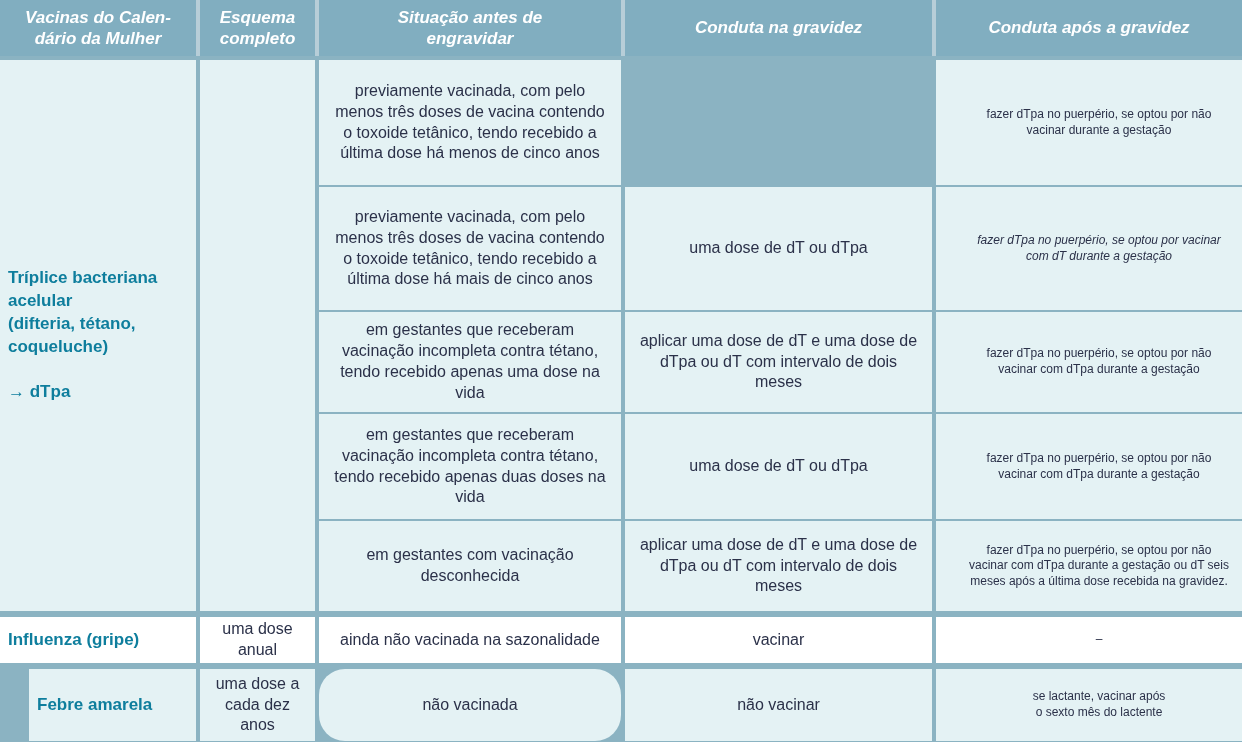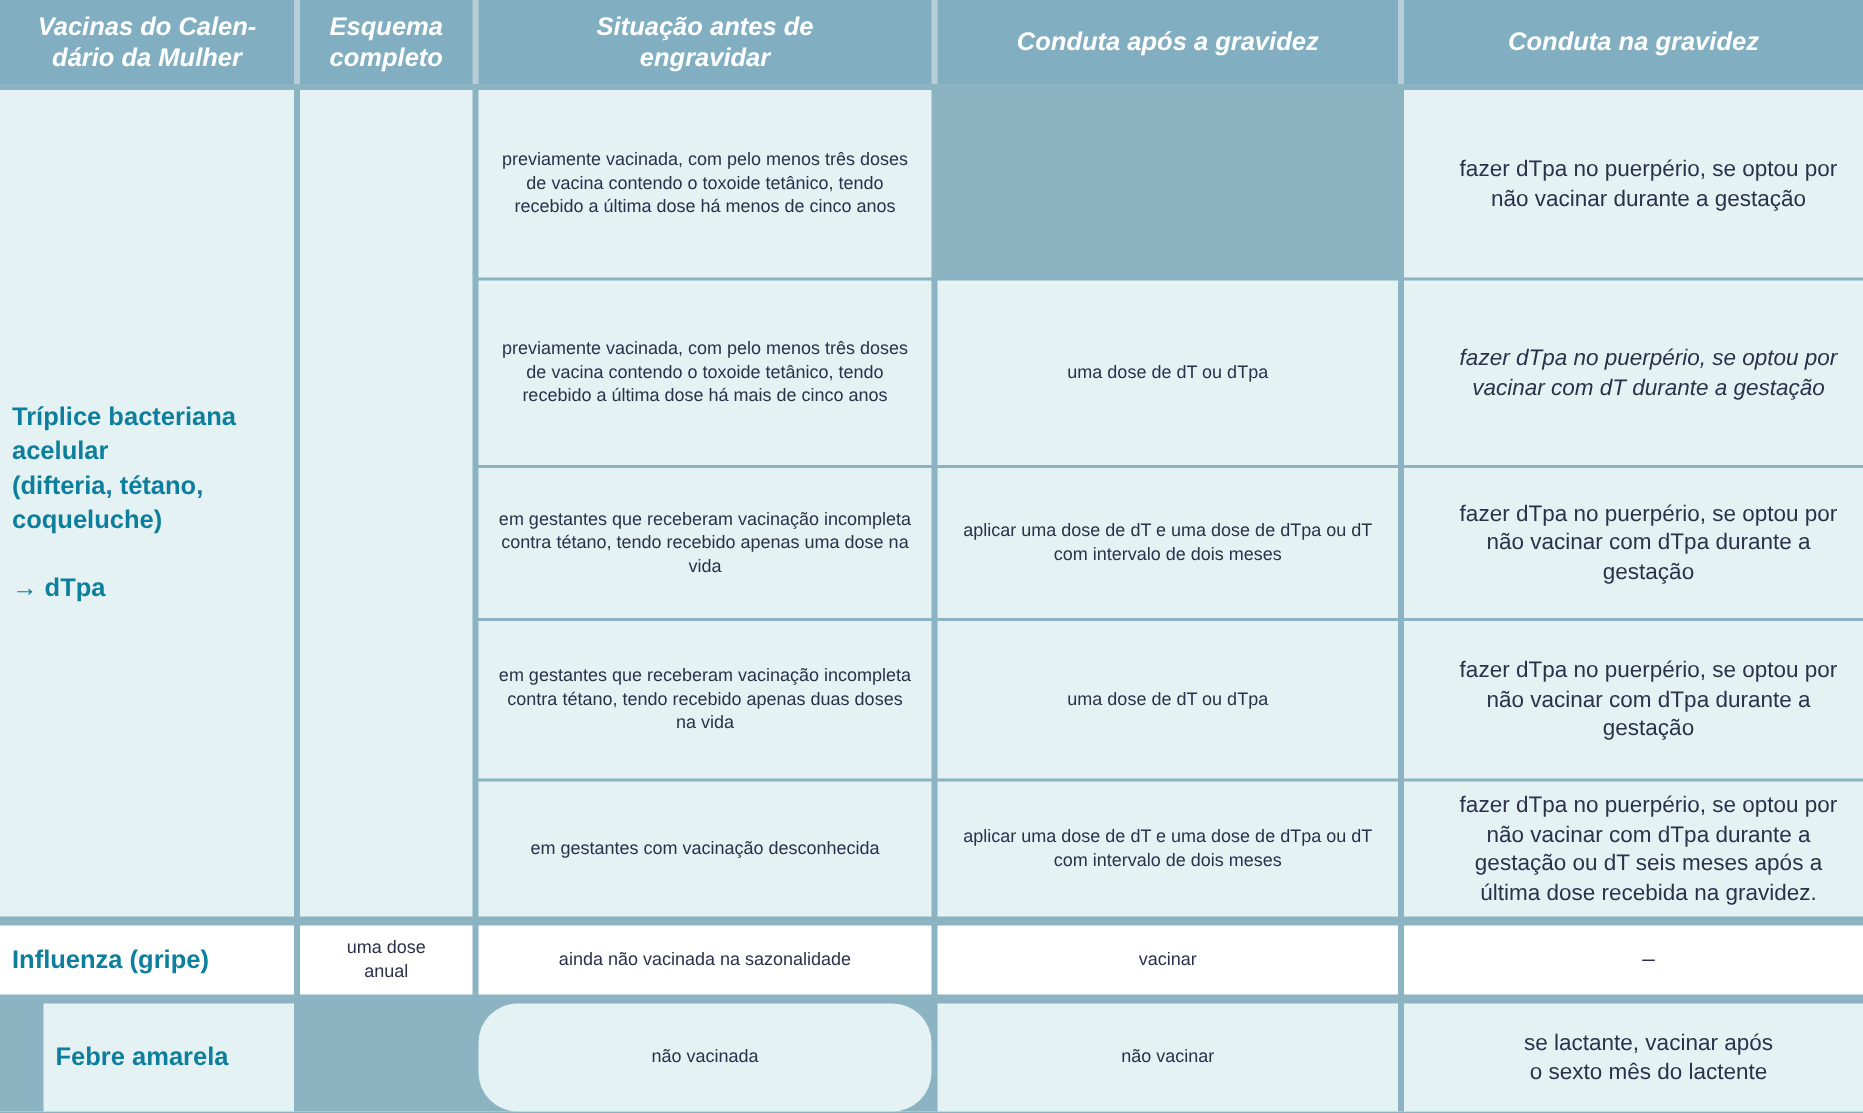--- a/index.html
+++ b/index.html
@@ -39,29 +39,29 @@
   .bodygrid{
     display:grid;
     grid-template-columns:196px 115px 302px 307px 1fr;
     grid-template-rows:125px 123px 100px 105px 90px 2px 46px 2px 72px;
     gap:2px 4px;
     background:var(--steel);
   }
   .cell{
     background:var(--pale);
     color:var(--ink);
-    font-size:12px;
+    font-size:16px;
     line-height:1.3;
     display:flex;flex-direction:column;align-items:center;justify-content:center;
     text-align:center;
     padding:4px 12px;
     box-sizing:border-box;
     white-space:pre-line;
   }
-  .cell.after{font-size:15px;padding-left:32px;}
+  .cell.after{font-size:12px;padding-left:32px;}
   .cell.vac{
     align-items:flex-start;justify-content:center;
     text-align:left;
     color:var(--teal);
     font-weight:bold;
     font-size:17px;
     line-height:1.35;
     padding-left:8px;padding-right:4px;
   }
   .vac-code{margin-top:22px;}
@@ -89,22 +89,22 @@
 
 <div class="doc">
 
   <div class="hdr">
     <div class="hcell">Vacinas do Calen-
 dário da Mulher</div>
     <div class="hcell">Esquema
 completo</div>
     <div class="hcell">Situação antes de
 engravidar</div>
+    <div class="hcell">Conduta na gravidez</div>
     <div class="hcell">Conduta após a gravidez</div>
-    <div class="hcell">Conduta na gravidez</div>
   </div>
   <div class="hdr-divider"></div>
 
   <div class="bodygrid">
 
     <div class="cell vac a-vac0">
       <span>Tríplice bacteriana
 acelular
 (difteria, tétano,
 coqueluche)</span>
@@ -136,20 +136,23 @@
     <div class="cell vac white r7c1">Influenza (gripe)</div>
     <div class="cell white r7c2">uma dose
 anual</div>
     <div class="cell white r7c4">vacinar</div>
     <div class="cell white r7c3">ainda não vacinada na sazonalidade</div>
     <div class="cell after white r7c5">–</div>
 
     <div class="divider div2"></div>
 
     <div class="cell vac r9c1">Febre amarela</div>
+    <div class="cell r9c2">uma dose a
+cada dez
+anos</div>
     <div class="cell r9c3">não vacinada</div>
     <div class="cell r9c4">não vacinar</div>
     <div class="cell after r9c5">se lactante, vacinar após
 o sexto mês do lactente</div>
 
   </div>
 
   <div class="bottombar"></div>
 </div>
 

